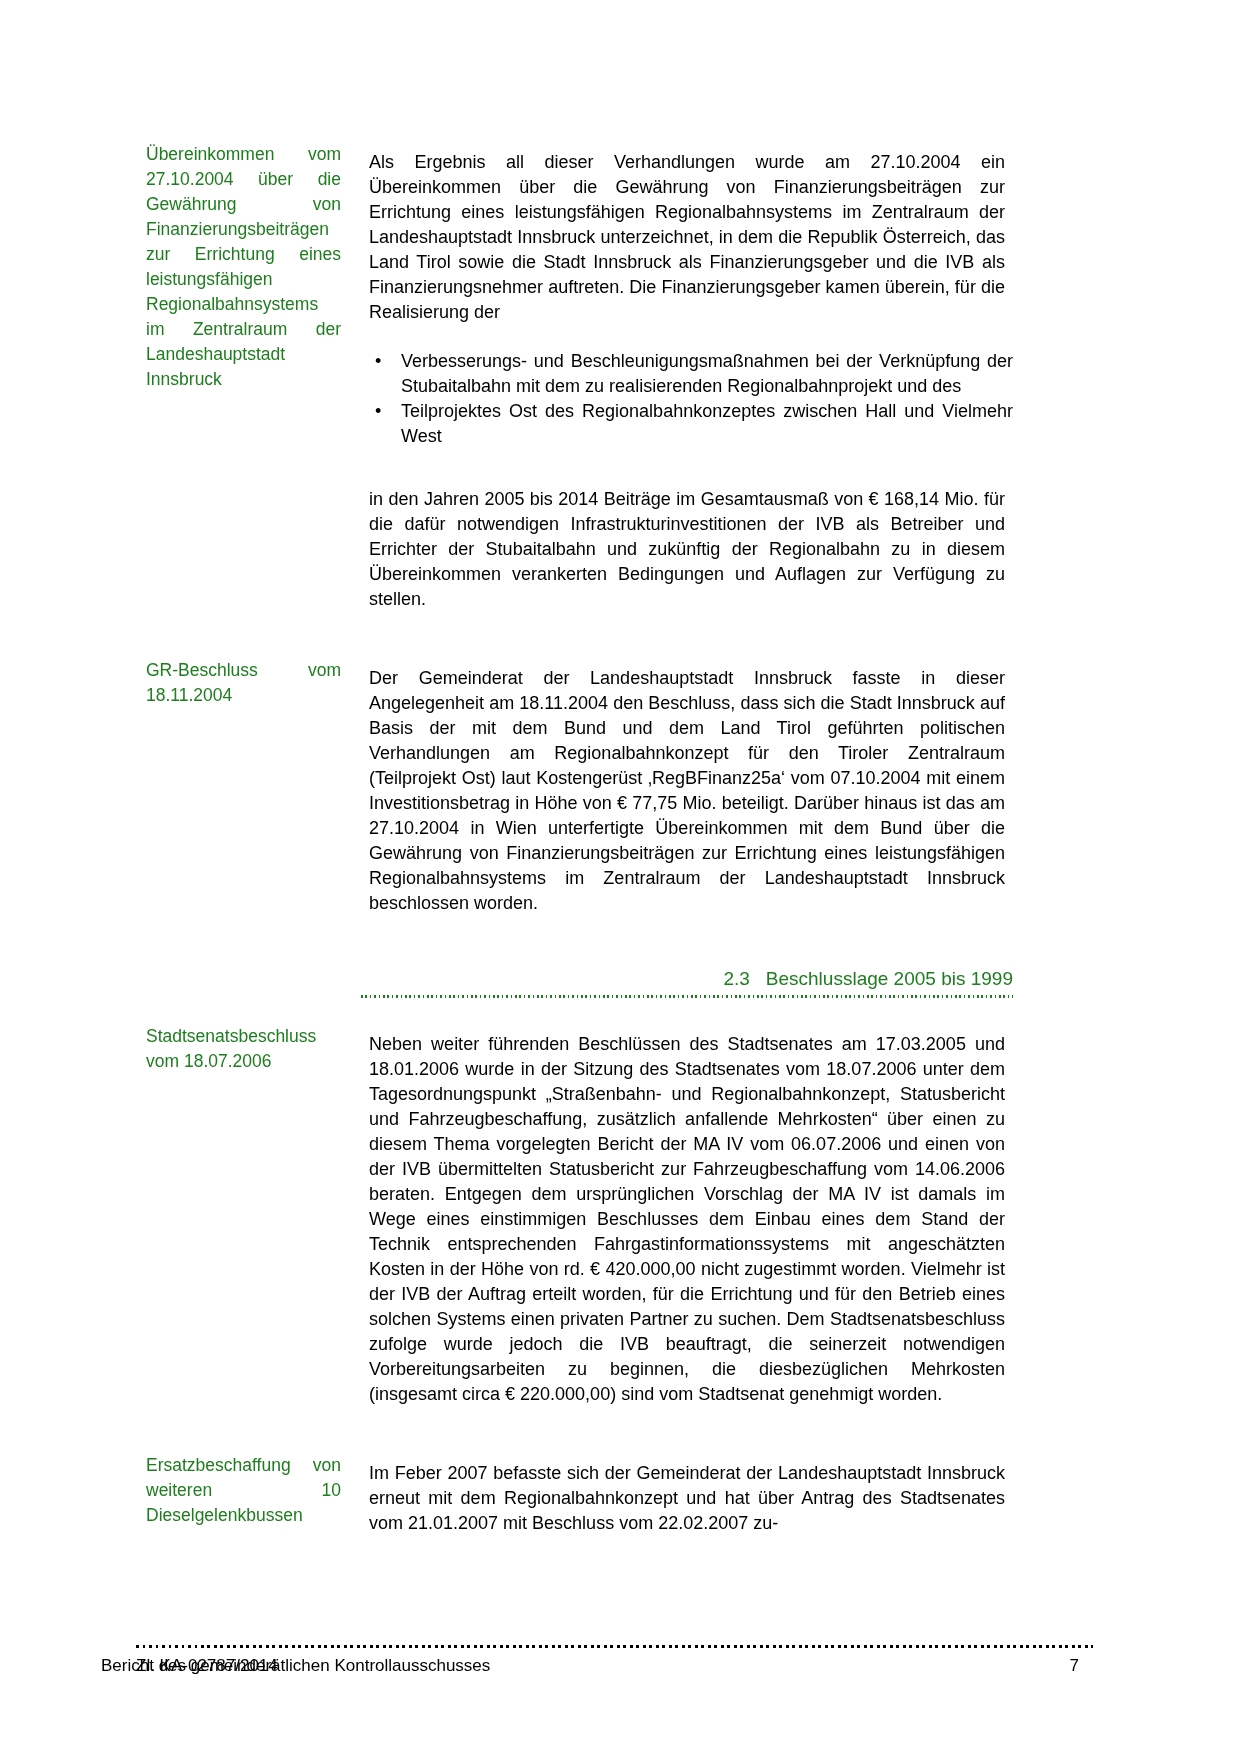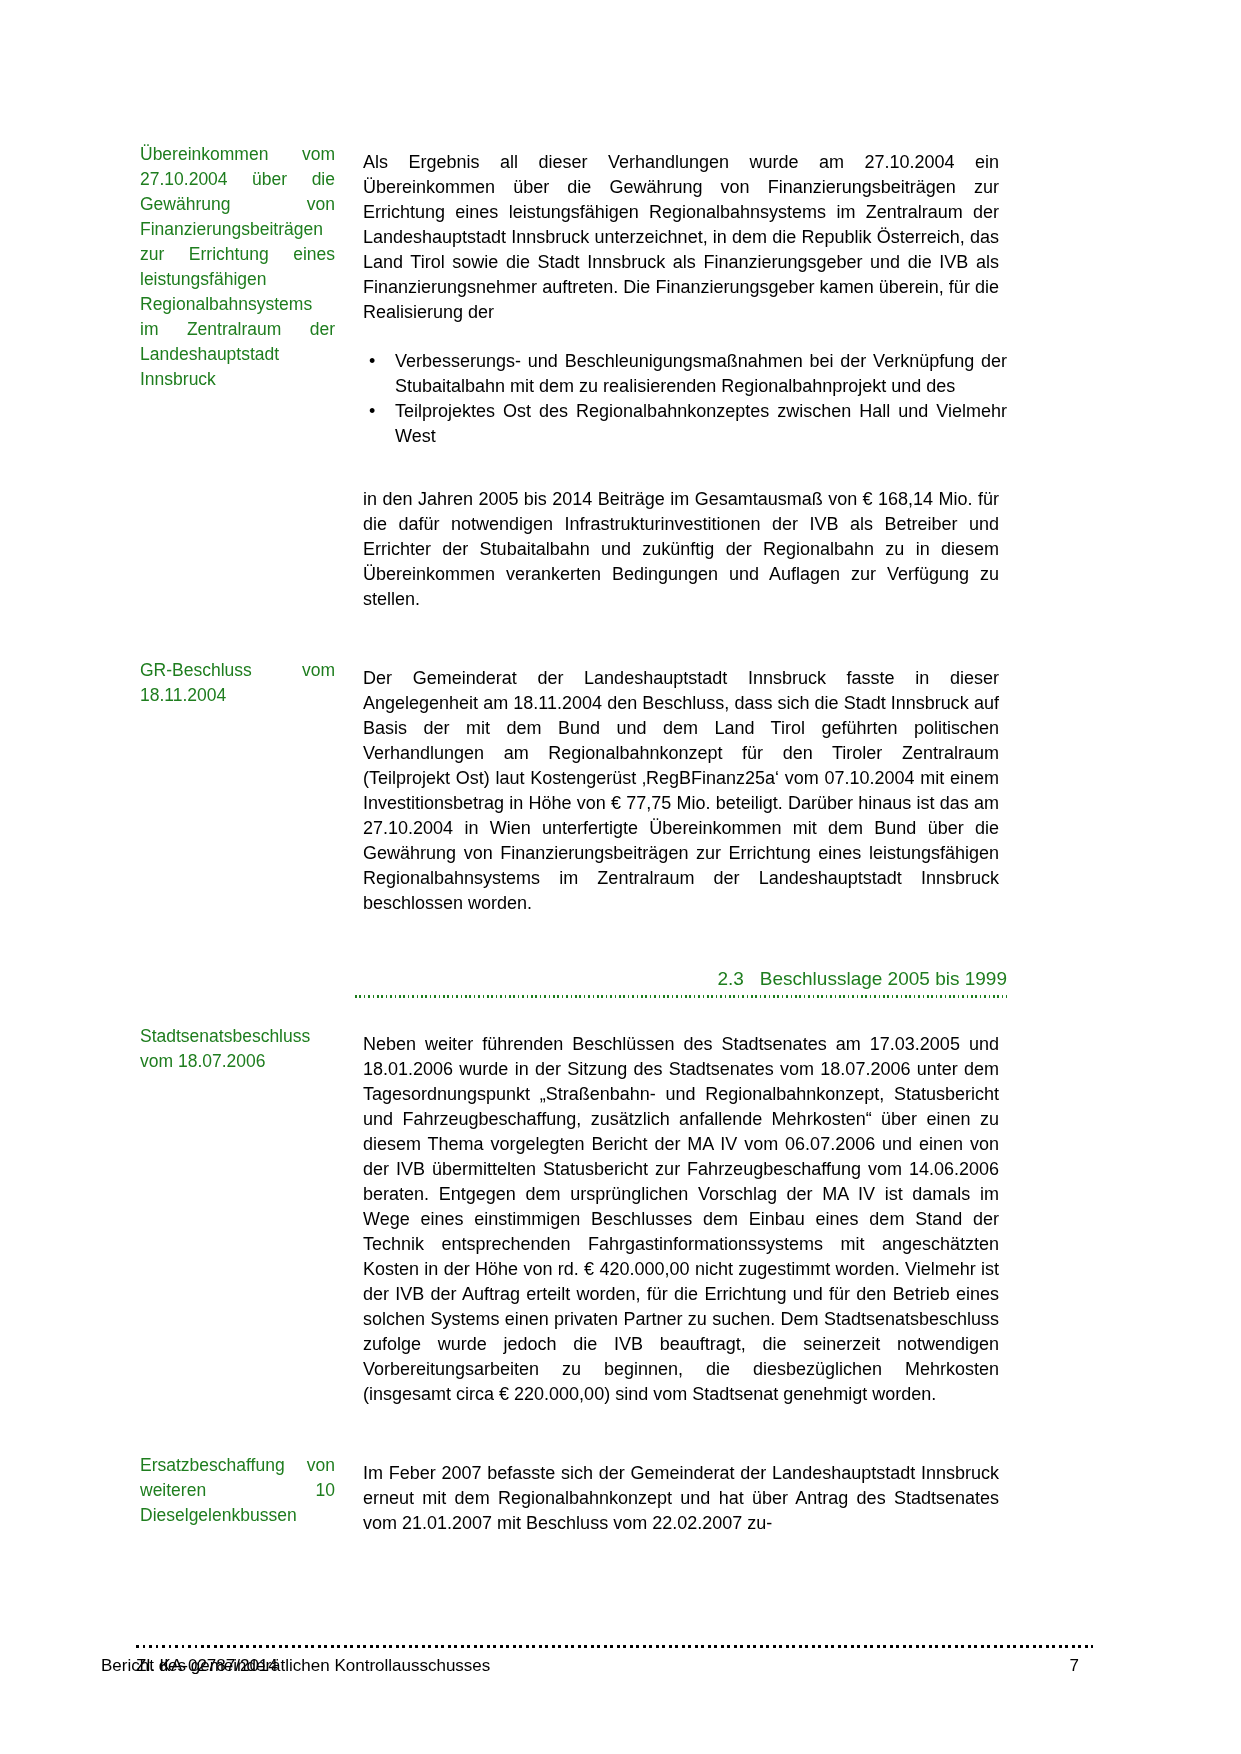--- a/index.html
+++ b/index.html
@@ -11,21 +11,21 @@
     width: 1241px;
     height: 1754px;
     position: relative;
     font-family: "Liberation Sans", sans-serif;
     color: #000000;
     overflow: hidden;
   }
   .page {
     position: absolute;
     top: 142px;
-    left: 140px;
+    left: 146px;
     width: 957px; 
   }
   .section {
     display: grid;
     grid-template-columns: 215px 1fr;
     align-items: start;
   }
   .section .main-col {
     width: 652px; 
   }

